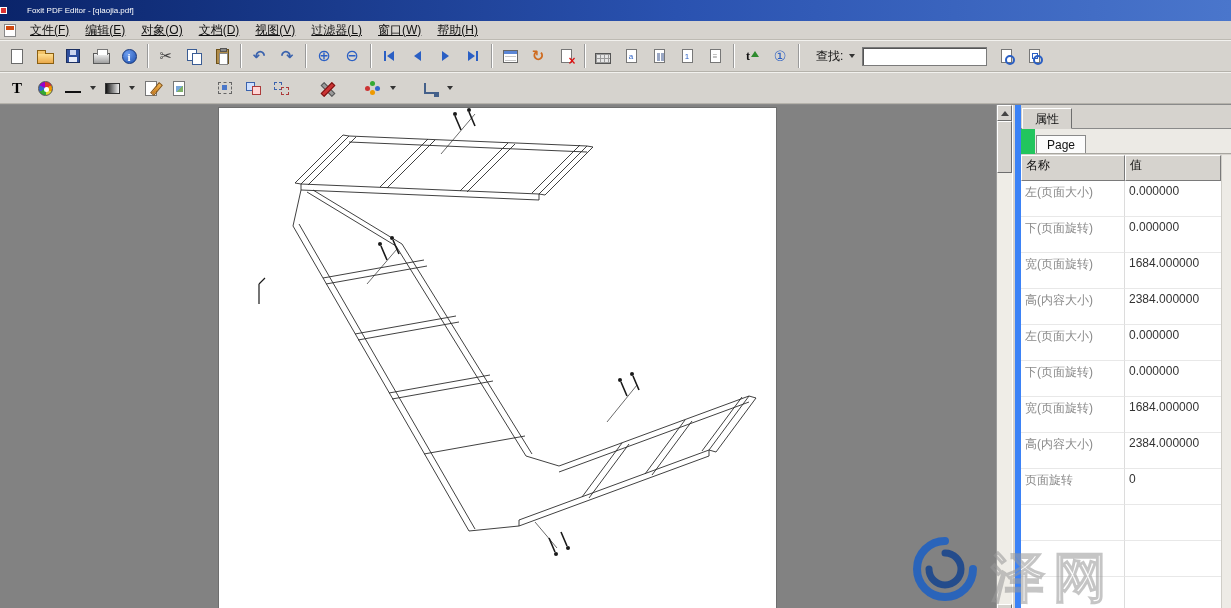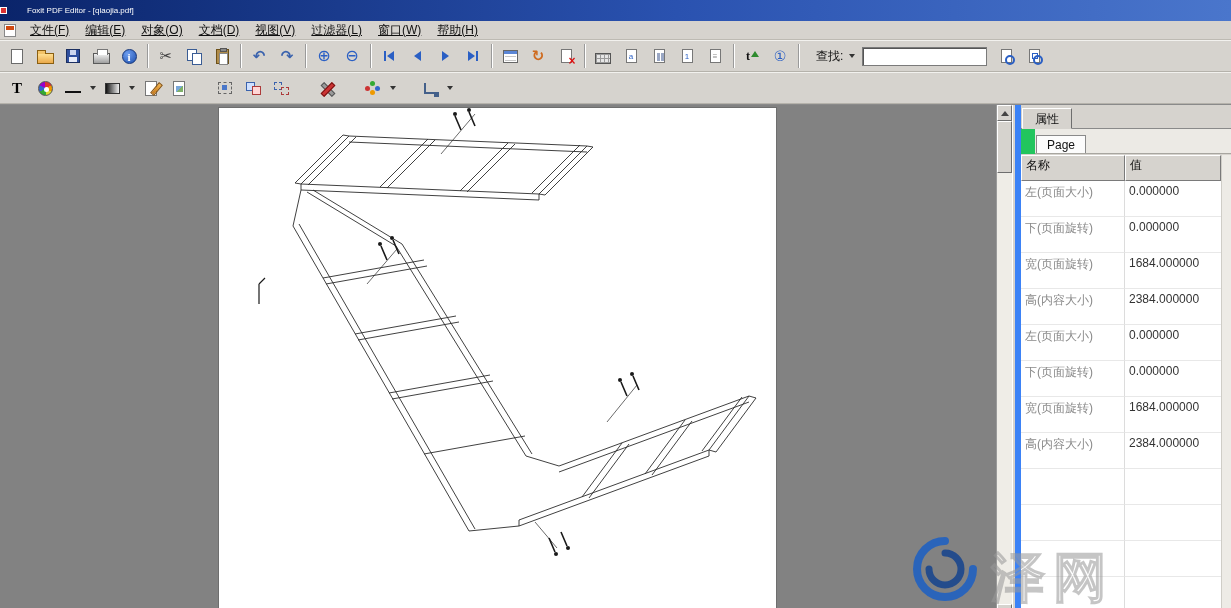--- a/index.html
+++ b/index.html
@@ -433,20 +433,24 @@
         </div>
         <div class="prow">
           <span class="pname">宽(页面旋转)</span>
           <span class="pval">1684.000000</span>
         </div>
         <div class="prow">
           <span class="pname">高(内容大小)</span>
           <span class="pval">2384.000000</span>
         </div>
         <div class="prow">
+          <span class="pname">页面旋转</span>
+          <span class="pval">0</span>
+        </div>
+        <div class="prow">
             <span class="pname"></span>
             <span class="pval"></span>
           </div>
         <div class="prow">
             <span class="pname"></span>
             <span class="pval"></span>
           </div>
         <div class="prow">
             <span class="pname"></span>
             <span class="pval"></span>

